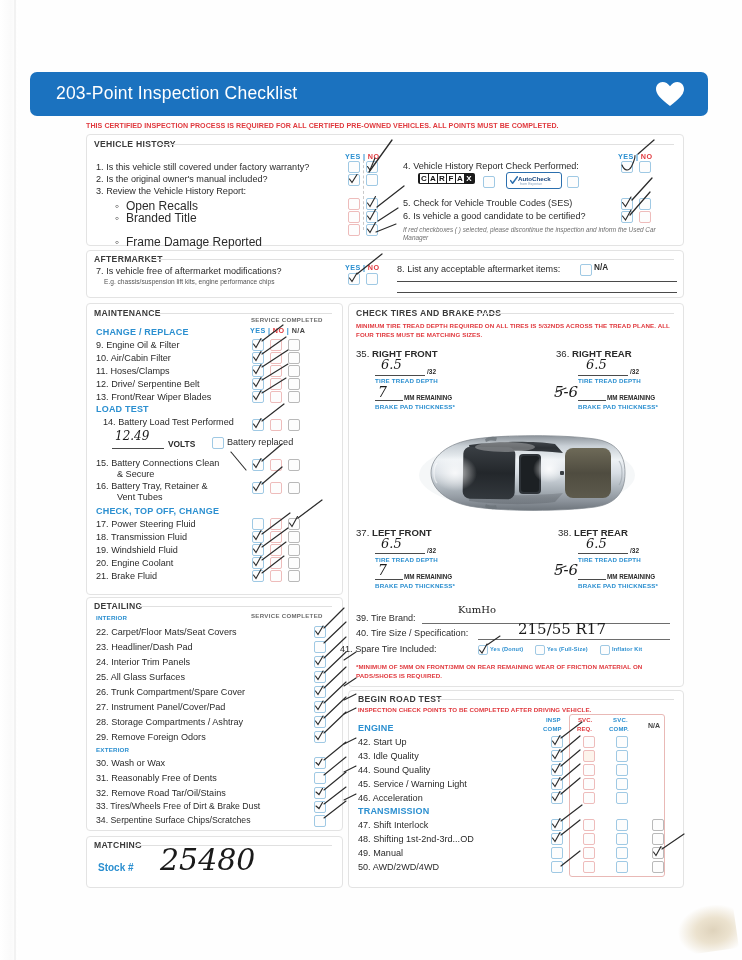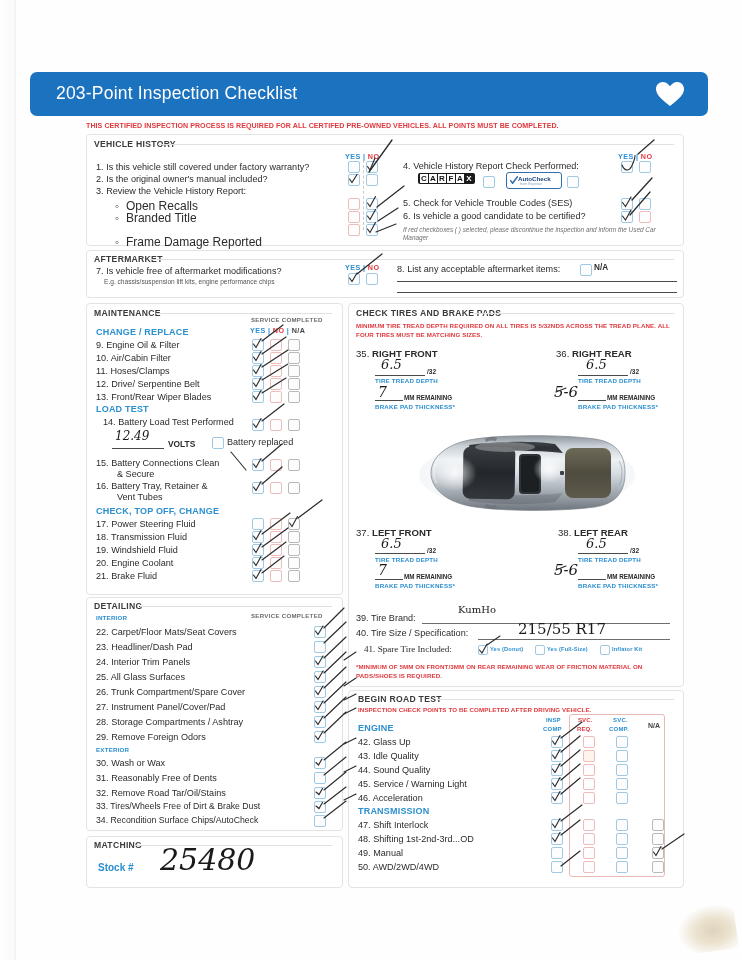--- a/index.html
+++ b/index.html
@@ -298,21 +298,21 @@
   <div class="q" style="left:96px;top:702px;text-align:center;"><span>27.</span> <span>Instrument Panel/Cover/Pad</span></div>
   <div class="q" style="left:96px;top:717px;"><span>28.</span> <span>Storage Compartments / Ashtray</span></div>
   <div class="q" style="left:96px;top:732px;"><span>29.</span> <span>Remove Foreign Odors</span></div>
 
   <div class="tiny" style="left:96px;top:746px;">EXTERIOR</div>
 
   <div class="q" style="left:96px;top:758px;"><span>30.</span> <span>Wash or Wax</span></div>
   <div class="q" style="left:96px;top:773px;"><span>31.</span> <span>Reasonably Free of Dents</span></div>
   <div class="q" style="left:96px;top:788px;"><span>32.</span> <span>Remove Road Tar/Oil/Stains</span></div>
   <div class="q" style="left:96px;top:801px;font-size:8.7px;"><span>33.</span> <span>Tires/Wheels Free of Dirt &amp; Brake Dust</span></div>
-  <div class="q" style="left:96px;top:815px;font-size:8.7px;"><span>34.</span> <span>Recondition Surface Chips/AutoCheck</span></div>
+  <div class="q" style="left:96px;top:815px;font-size:8.7px;"><span>34.</span> <span>Serpentine Surface Chips/Scratches</span></div>
 
   <div class="cb" style="left:314px;top:626px;"></div>
   <div class="cb" style="left:314px;top:641px;"></div>
   <div class="cb" style="left:314px;top:656px;"></div>
   <div class="cb" style="left:314px;top:671px;"></div>
   <div class="cb" style="left:314px;top:686px;"></div>
   <div class="cb" style="left:314px;top:701px;"></div>
   <div class="cb" style="left:314px;top:716px;"></div>
   <div class="cb" style="left:314px;top:731px;"></div>
   <div class="cb" style="left:314px;top:757px;"></div>
@@ -419,21 +419,21 @@
   <div class="tiny" style="left:578px;top:582px;">BRAKE PAD THICKNESS*</div>
 
   <div class="q" style="left:356px;top:613px;">39. Tire Brand:</div>
   <div class="hand" style="left:458px;top:604px;font-size:10px;font-style:normal;">KumHo</div>
   <div class="ul thin" style="left:422px;top:623px;width:248px;"></div>
 
   <div class="q" style="left:356px;top:628px;">40. Tire Size / Specification:</div>
   <div class="hand" style="left:518px;top:620px;font-size:15px;font-style:normal;">215/55 R17</div>
   <div class="ul thin" style="left:478px;top:639px;width:192px;"></div>
 
-  <div class="q" style="left:364px;top:644px;font-family:Liberation Serif, serif;">41. Spare Tire Included:</div>
+  <div class="q" style="left:340px;top:644px;">41. Spare Tire Included:</div>
   <div class="cb sm" style="left:478px;top:645px;"></div>
   <div class="tiny" style="left:490px;top:646px;font-size:5.6px;">Yes (Donut)</div>
   <div class="cb sm" style="left:535px;top:645px;"></div>
   <div class="tiny" style="left:547px;top:646px;font-size:5.6px;">Yes (Full-Size)</div>
   <div class="cb sm" style="left:600px;top:645px;"></div>
   <div class="tiny" style="left:612px;top:646px;font-size:5.6px;">Inflator Kit</div>
 
   <div class="tinyred" style="left:356px;top:663px;">*MINIMUM OF 5MM ON FRONT/3MM ON REAR REMAINING WEAR OF FRICTION MATERIAL ON</div>
   <div class="tinyred" style="left:356px;top:672px;">PADS/SHOES IS REQUIRED.</div>
 
@@ -447,21 +447,21 @@
   <div class="tiny" style="left:546px;top:717px;font-size:6px;">INSP</div>
   <div class="tiny" style="left:543px;top:726px;font-size:6px;">COMP</div>
   <div class="tinyred" style="left:578px;top:717px;font-size:6px;">SVC.</div>
   <div class="tinyred" style="left:577px;top:726px;font-size:6px;">REQ.</div>
   <div class="tiny" style="left:613px;top:717px;font-size:6px;">SVC.</div>
   <div class="tiny" style="left:609px;top:726px;font-size:6px;">COMP.</div>
   <div class="q" style="left:648px;top:722px;font-size:7px;font-weight:bold;color:#444;">N/A</div>
 
   <div class="bluehead" style="left:358px;top:723px;">ENGINE</div>
 
-  <div class="q" style="left:358px;top:737px;"><span>42.</span> <span>Glass Up</span></div>
+  <div class="q" style="left:358px;top:737px;"><span>42.</span> <span>Start Up</span></div>
   <div class="q" style="left:358px;top:751px;"><span>43.</span> <span>Idle Quality</span></div>
   <div class="q" style="left:358px;top:765px;"><span>44.</span> <span>Sound Quality</span></div>
   <div class="q" style="left:358px;top:779px;"><span>45.</span> <span>Service / Warning Light</span></div>
   <div class="q" style="left:358px;top:793px;"><span>46.</span> <span>Acceleration</span></div>
 
   <div class="cb" style="left:551px;top:736px;"></div>
   <div class="cb red" style="left:583px;top:736px;"></div>
   <div class="cb" style="left:616px;top:736px;"></div>
   <div class="cb" style="left:551px;top:750px;"></div>
   <div class="cb red" style="left:583px;top:750px;background:#fdf4ec;"></div>

